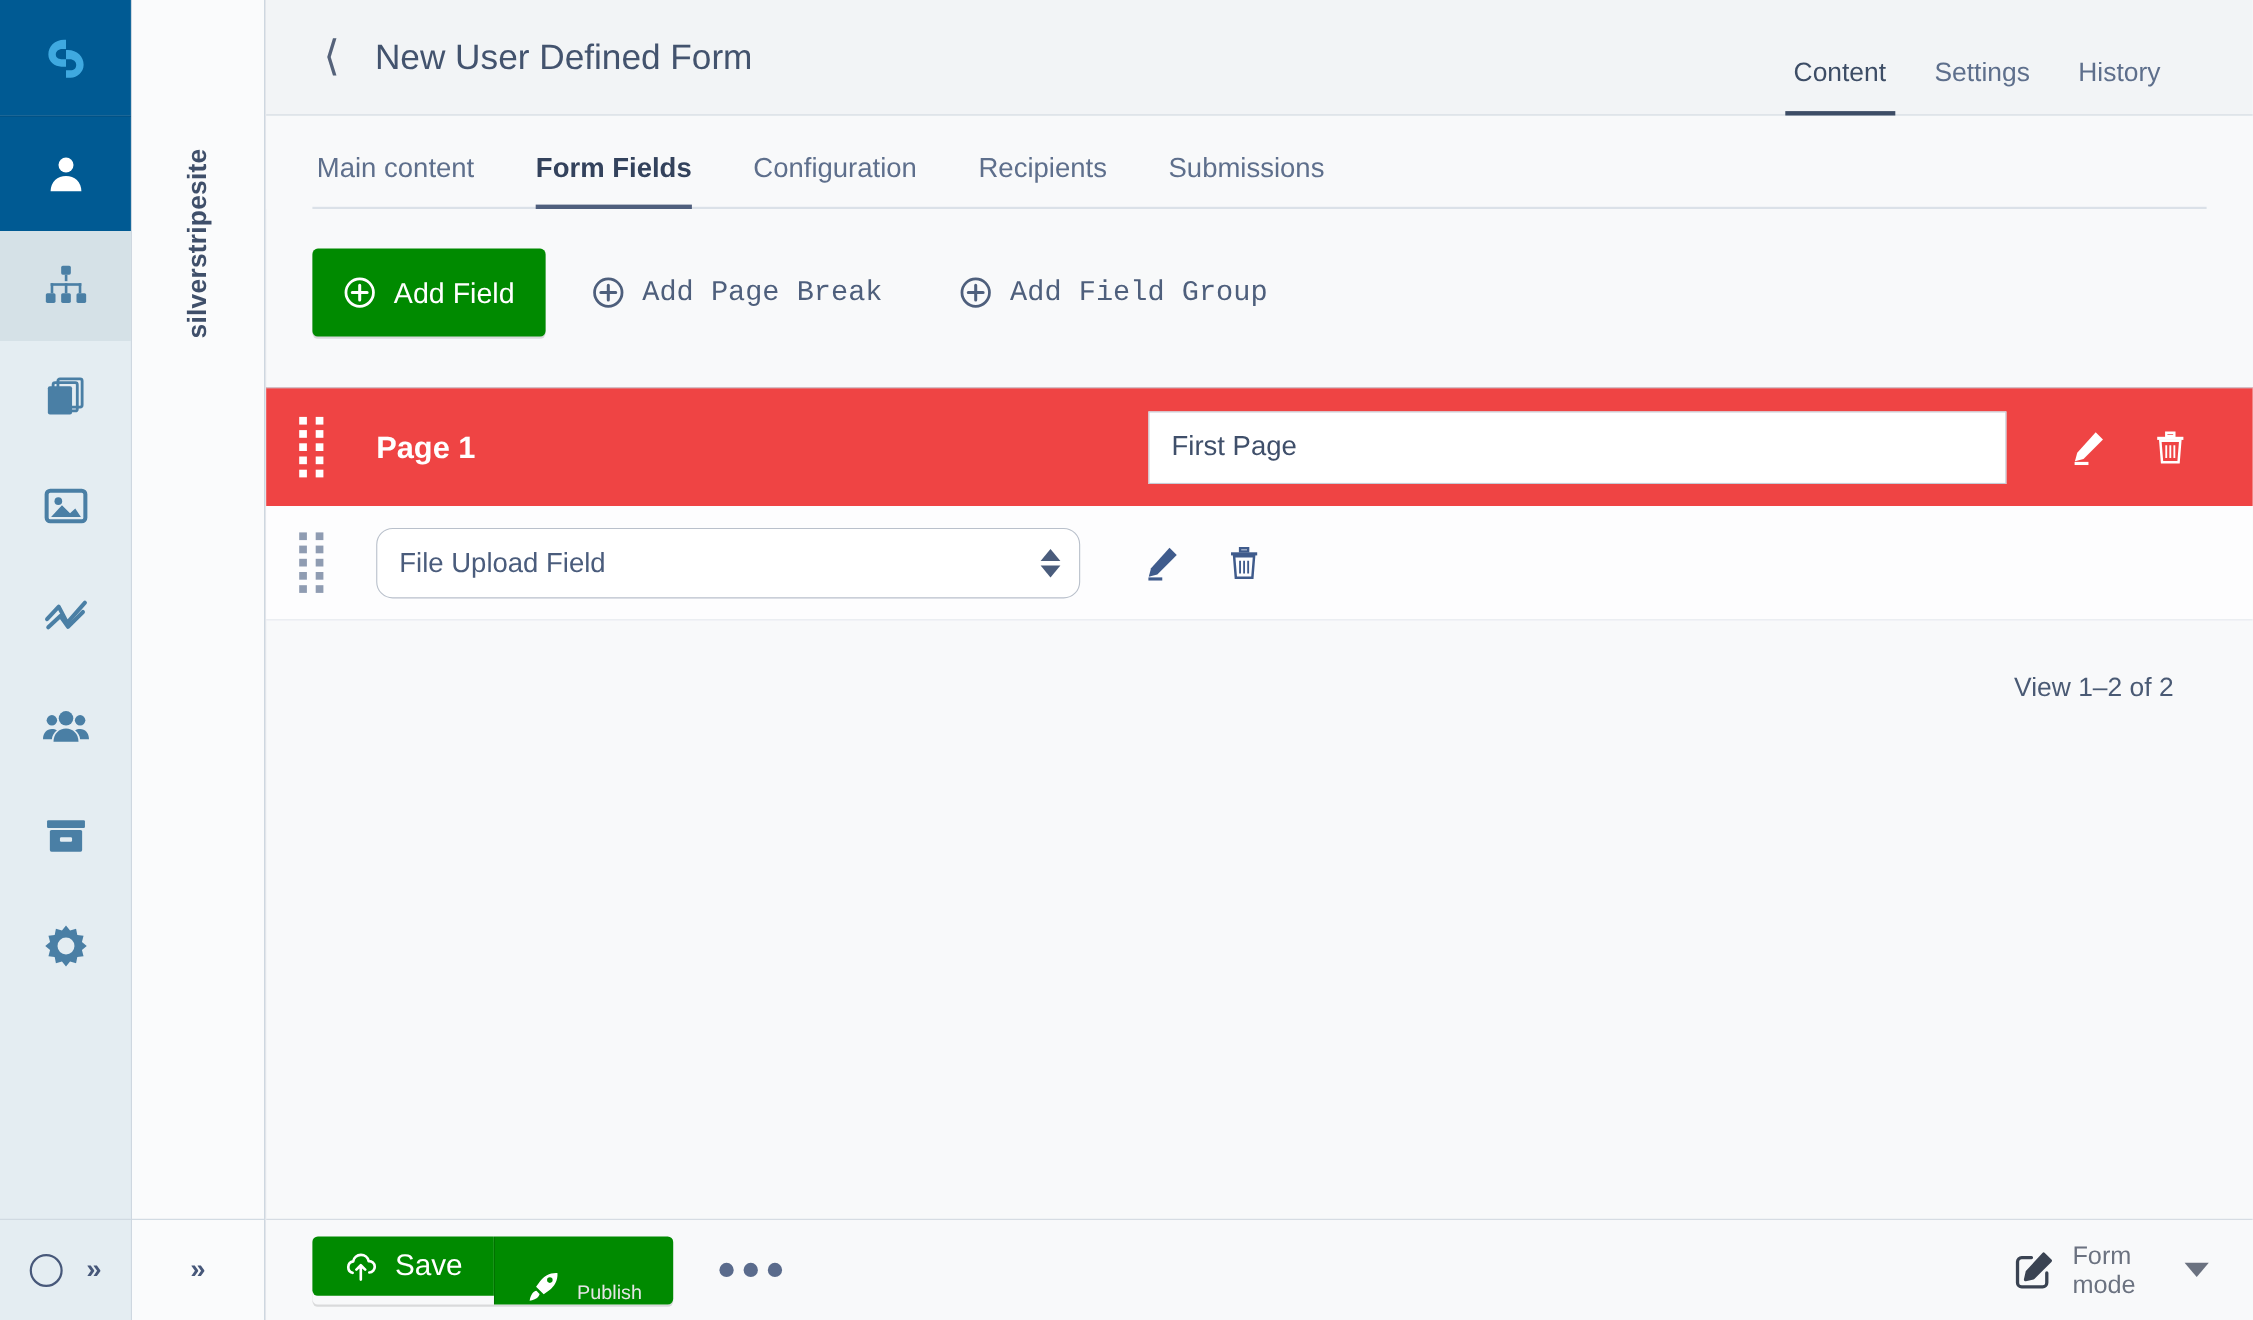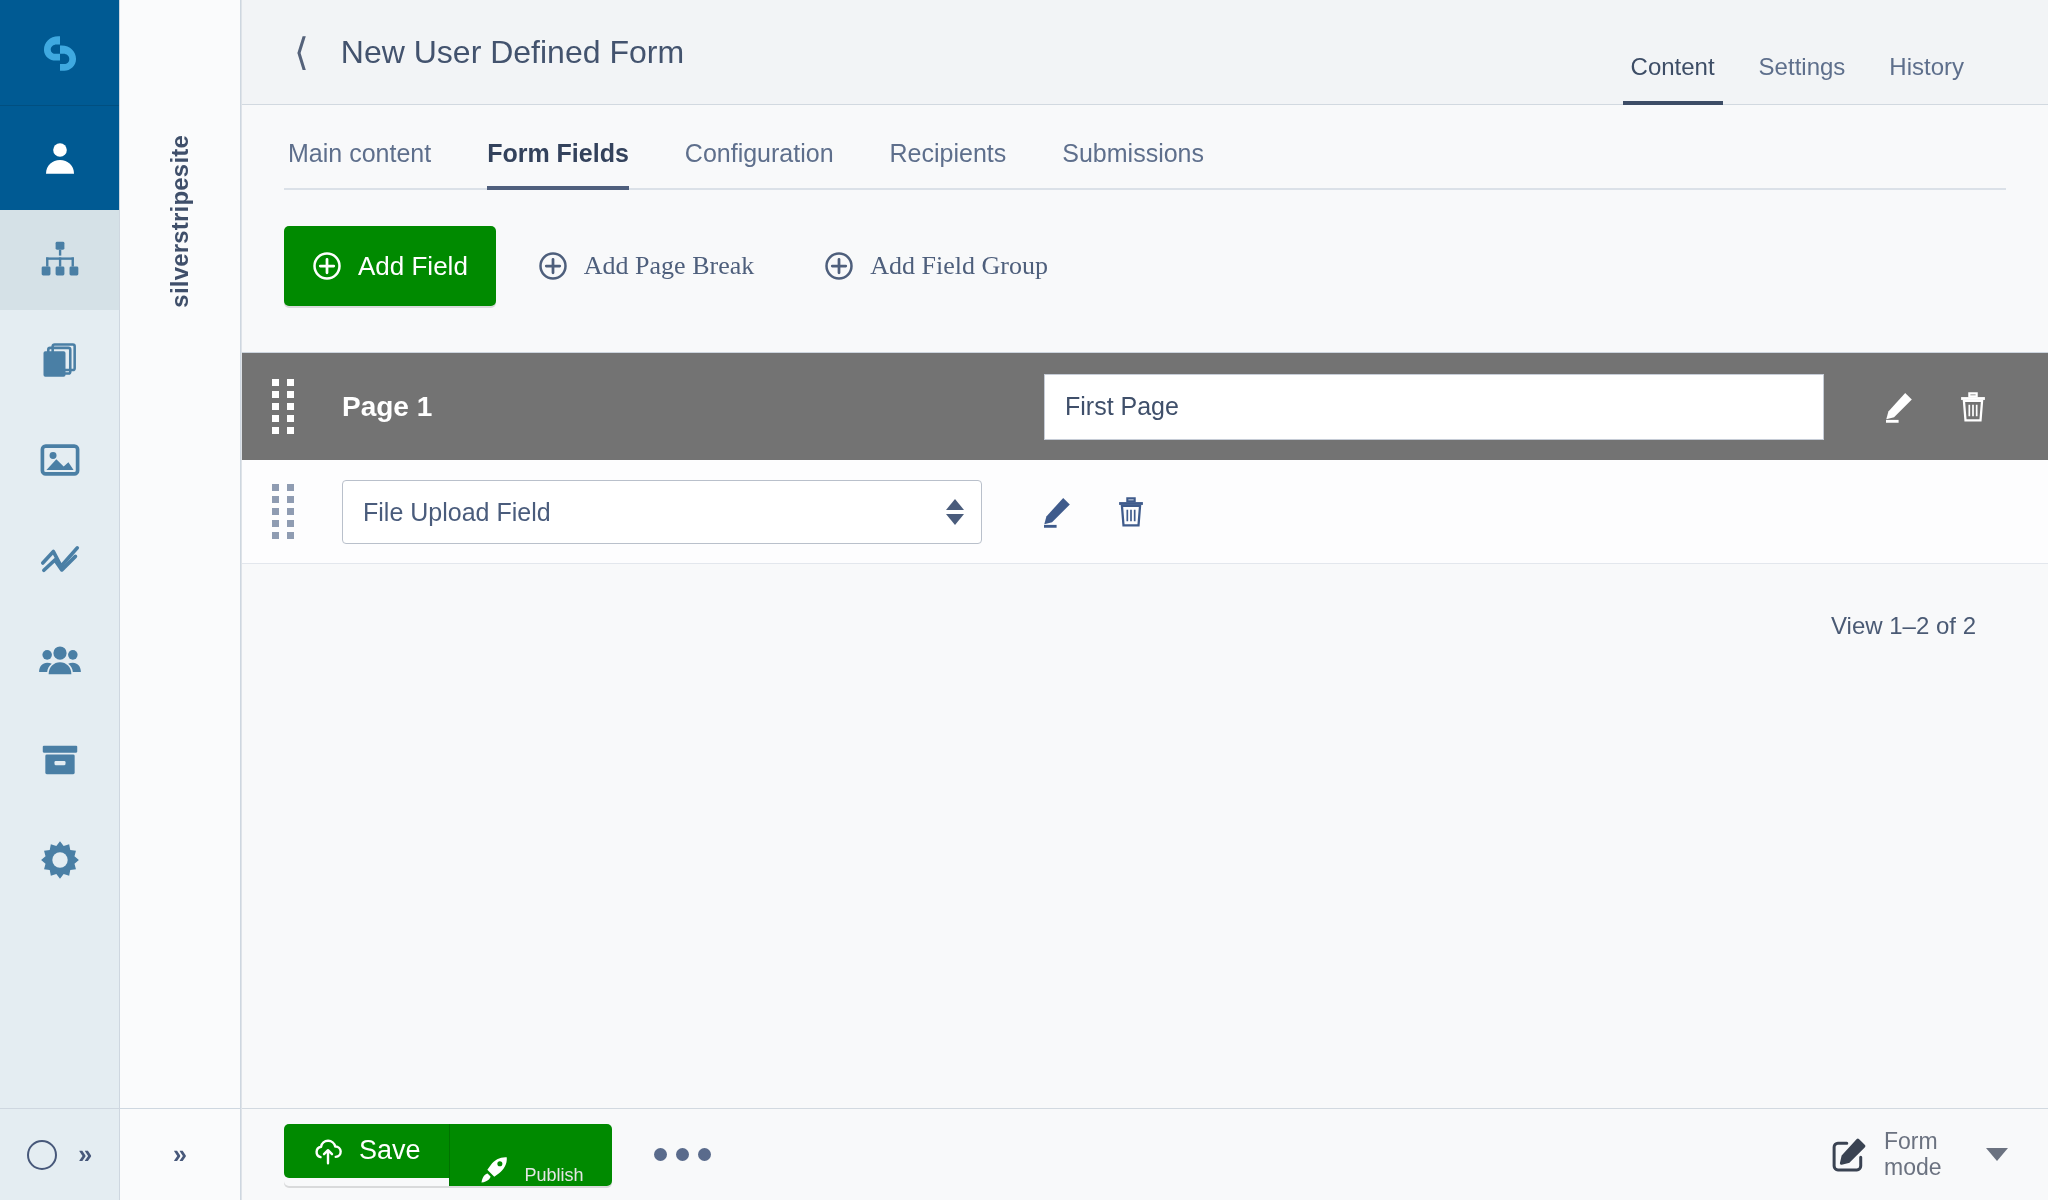--- a/index.html
+++ b/index.html
@@ -143,27 +143,27 @@
     font-size: 26px; cursor: pointer;
     font-family: "Liberation Sans", sans-serif;
     box-shadow: 0 2px 0 rgba(0,0,0,0.12);
   }
   .btn-ghost {
     background: transparent; border: none;
     color: #4e5f7c; height: 62px;
     display: flex; align-items: center; gap: 16px;
     font-size: 26px; cursor: pointer; padding: 0 28px;
     margin-left: 14px;
-    font-family: Liberation Serif, serif;
+    font-family: Liberation Mono, monospace;
   }
 
   
   .gridwrap { margin-top: 46px; }
   .page-row {
-    background: #737373;
+    background: #ef4444;
     height: 108px;
     display: flex; align-items: center;
     padding: 0 0 0 10px;
     border-top: 1px solid #cdd5de;
   }
   .drag-handle {
     width: 46px; height: 50px;
     display: grid; grid-template-columns: 7px 7px;
     grid-auto-rows: 7px; gap: 5px 8px;
     justify-content: center; align-content: center;
@@ -194,21 +194,21 @@
   .field-row {
     background: #fdfdfe;
     height: 104px;
     display: flex; align-items: center;
     padding: 0 0 0 10px;
     border-bottom: 1px solid #e3e7ed;
   }
   .sel-wrap { position: relative; margin-left: 36px; }
   .sel {
     height: 64px; width: 640px;
-    border: 1px solid #b9c0cb; border-radius: 4px;
+    border: 1px solid #b9c0cb; border-radius: 15px;
     background: #fff; font-size: 25px; color: #4a5c7c;
     padding: 0 54px 0 20px;
     -webkit-appearance: none; appearance: none; outline: none;
     font-family: "Liberation Sans", sans-serif;
     cursor: pointer;
   }
   .stepper {
     position: absolute; right: 18px; top: 50%;
     transform: translateY(-50%);
     display: flex; flex-direction: column; gap: 4px;

